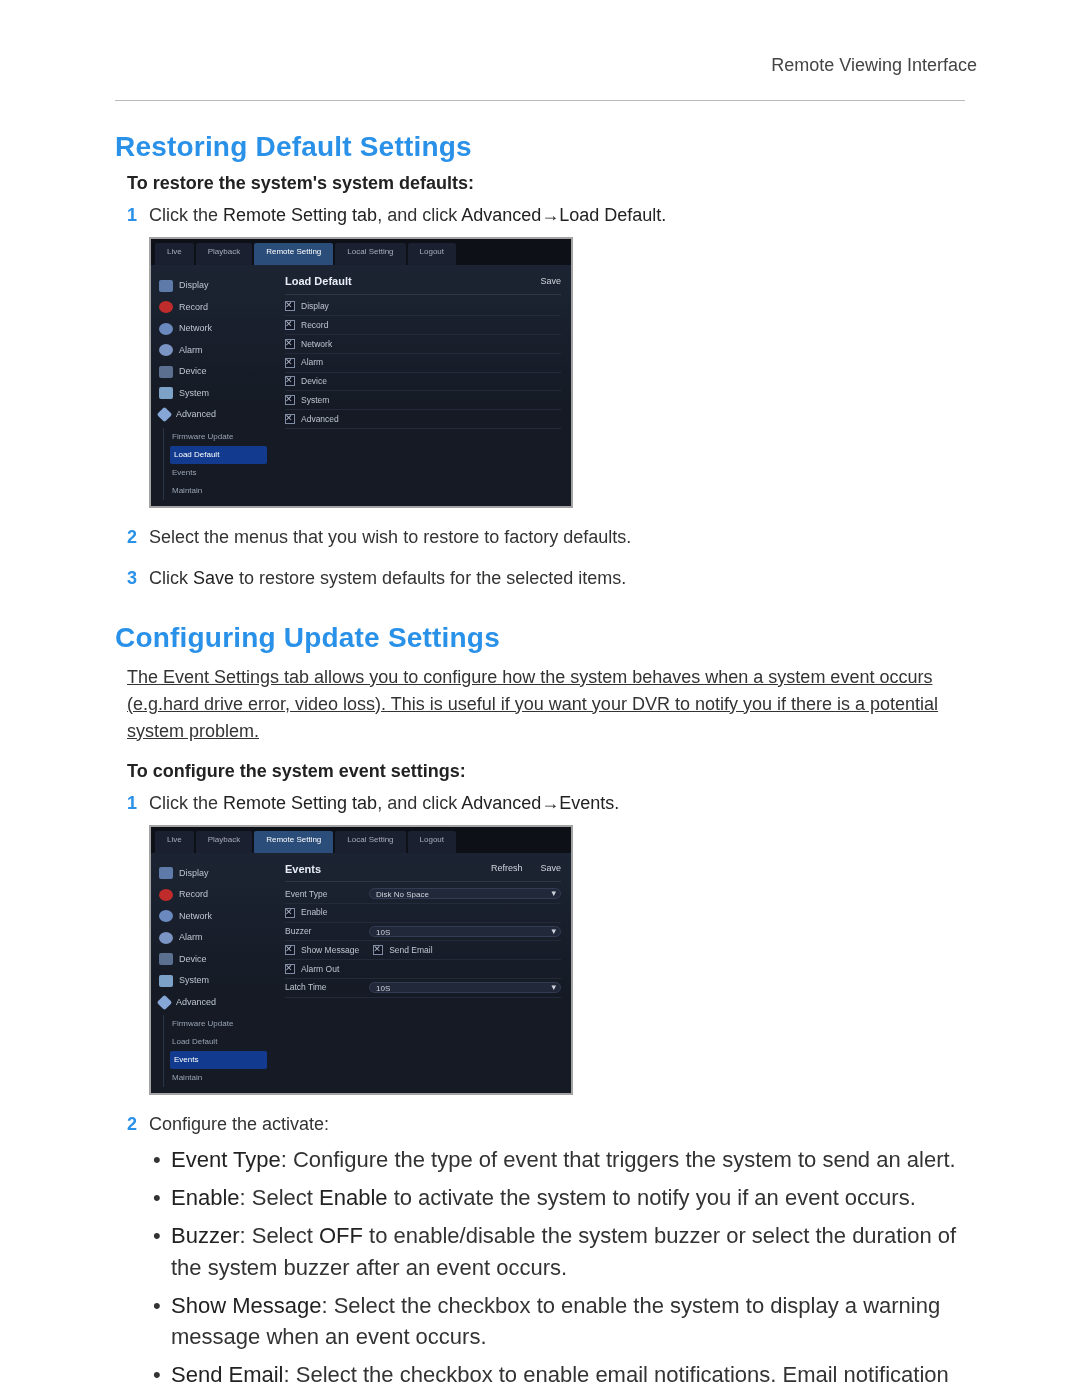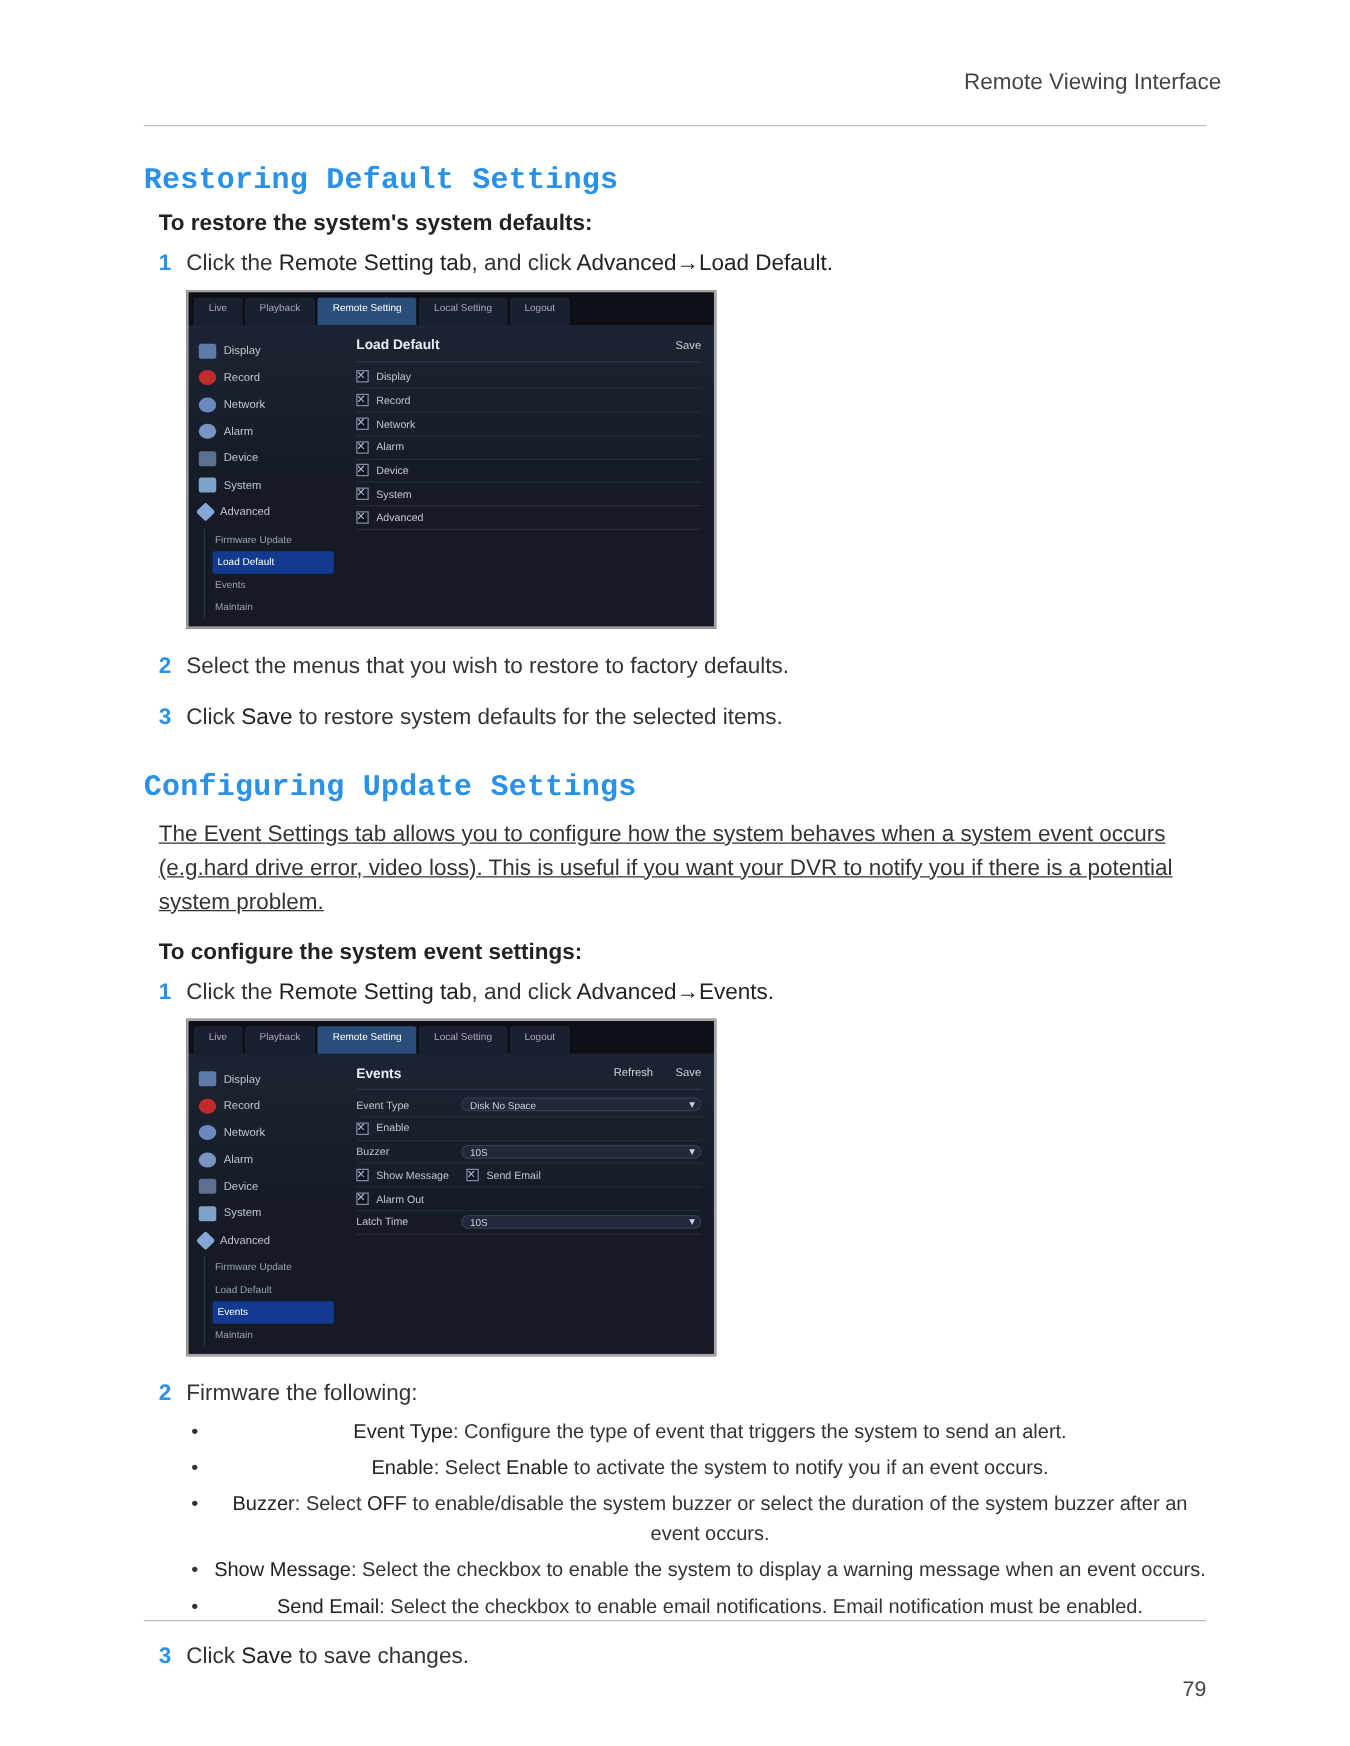--- a/index.html
+++ b/index.html
@@ -38,24 +38,23 @@
   .page-num {
     position: absolute;
     right: 115px;
     bottom: 35px;
     font-size: 17px;
     color: #444;
   }
   h2.section {
     color: #2a91e9;
     font-weight: 700;
-    font-size: 24px;
+    font-size: 28px;
     margin: 30px 0 10px 0;
     letter-spacing: .2px;
-    font-family: Liberation Mono, monospace;
   }
   .subhead {
     font-weight: 700;
     font-size: 18px;
     margin: 8px 0 8px 12px;
     color: #222;
   }
   ol.steps {
     list-style: none;
     padding: 0;
@@ -86,23 +85,22 @@
   }
   ul.bullets {
     list-style: none;
     padding: 0;
     margin: 6px 0 0 4px;
   }
   ul.bullets > li {
     position: relative;
     padding-left: 18px;
     margin-bottom: 6px;
-    font-size: 16px;
+    font-size: 22px;
     line-height: 1.45;
-    text-align: center;
   }
   ul.bullets > li::before {
     content: "•";
     position: absolute;
     left: 0;
     top: 0;
     color: #333;
   }
 
   
@@ -457,21 +455,21 @@
               <span class="field-label">Latch Time</span>
               <span class="field-ctl select">10S</span>
             </div>
           </div>
         </div>
       </div>
     </li>
 
     <li>
       <span class="num">2</span>
-      <span>Firmware the following:</span>
+      <span>Configure the activate:</span>
       <ul class="bullets">
         <li>
           <strong class="b">Event Type</strong><span>: Configure the type of event that triggers the system to send an alert.</span>
         </li>
         <li>
           <strong class="b">Enable</strong><span>: Select </span><strong class="b">Enable</strong><span> to activate the system to notify you if an event occurs.</span>
         </li>
         <li>
           <strong class="b">Buzzer</strong><span>: Select </span><strong class="b">OFF</strong><span> to enable/disable the system buzzer or select the duration of the system buzzer after an event occurs.</span>
         </li>

